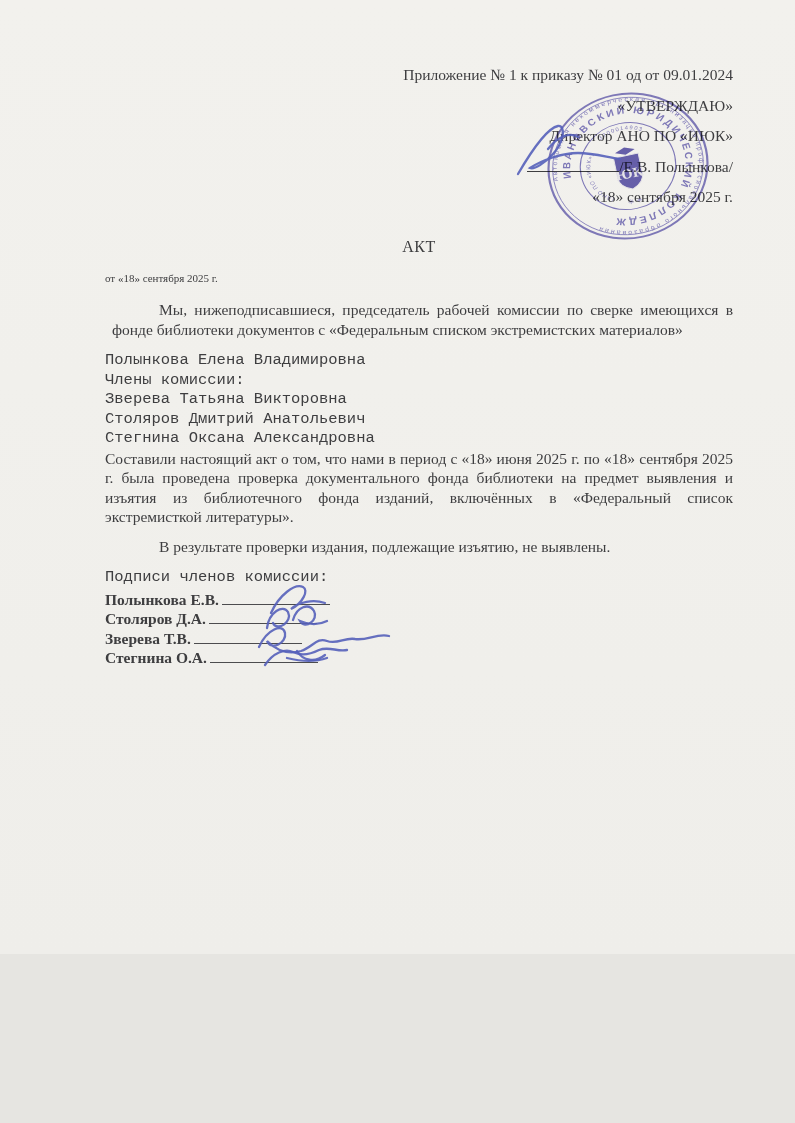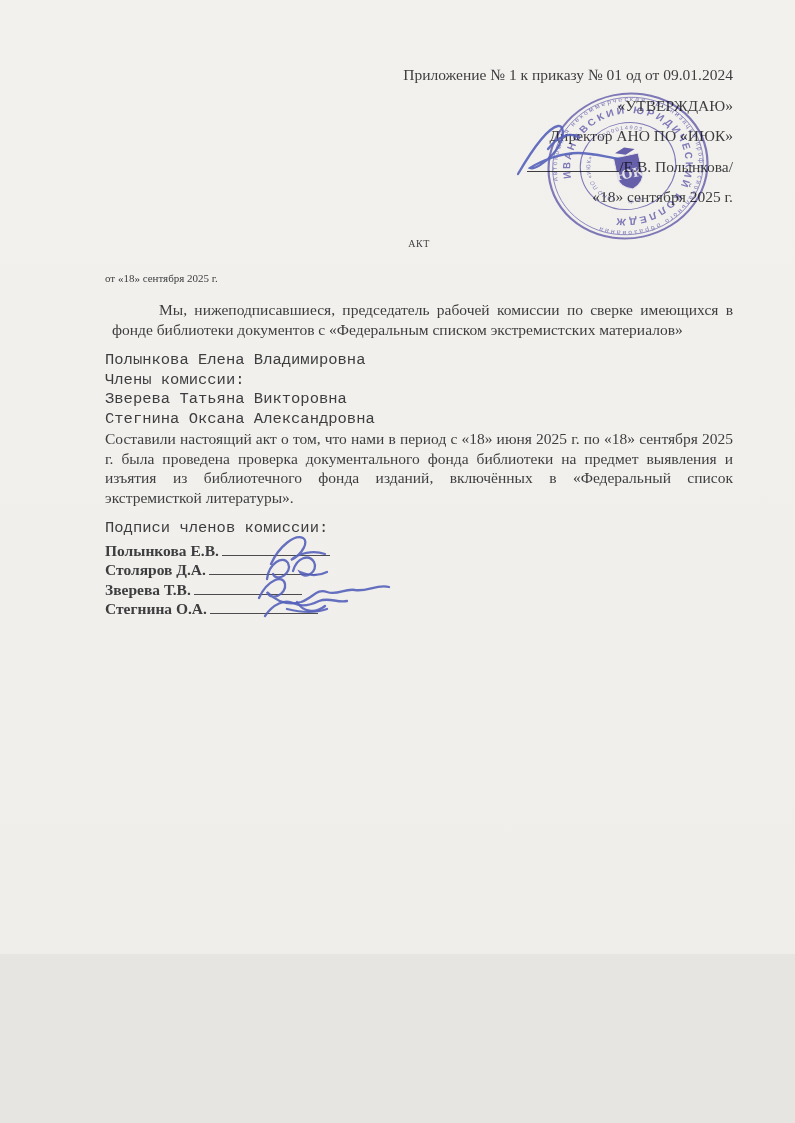--- a/index.html
+++ b/index.html
@@ -43,21 +43,21 @@
   .seal .ring-txt{fill:var(--ink);font-family:"Liberation Sans","DejaVu Sans",sans-serif;}
   .seal .shield{fill:var(--ink-dark);stroke:#efeef8;stroke-width:1.2;}
   .seal .mono{fill:#efeef8;font-family:"Liberation Serif",serif;font-weight:bold;}
   .seal .book{fill:var(--ink-dark);}
   
   .ink path{fill:none;stroke:var(--sig);stroke-width:2.3;stroke-linecap:round;opacity:.9;}
   .dir-ink{position:absolute;left:508px;top:116px;width:130px;height:76px;z-index:3;}
   
   .title{
     position:absolute;top:238px;left:105px;width:628px;
-    text-align:center;font-size:10px;letter-spacing:.5px;
+    text-align:center;font-size:16px;letter-spacing:.5px;
   }
   .dateline{position:absolute;top:272px;left:105px;font-size:11px;}
   .bodyblock{
     position:absolute;top:300px;left:105px;width:628px;
     font-size:15.5px;line-height:19.5px;
   }
   .para{text-align:justify;}
   .ind{text-indent:47px;margin-left:7px;}
   .gap12{margin-top:12px;font-family:Liberation Mono, monospace;}
   .gap10{margin-top:10px;}
@@ -121,25 +121,27 @@
   <div class="title">АКТ</div>
   <div class="dateline">от «18» сентября 2025 г.</div>
 
   <div class="bodyblock">
     <p class="para ind">Мы, нижеподписавшиеся, председатель рабочей комиссии по сверке имеющихся в фонде библиотеки документов с «Федеральным списком экстремистских материалов»</p>
 
     <div class="names gap12">
       <div>Полынкова Елена Владимировна</div>
       <div>Члены комиссии:</div>
       <div>Зверева Татьяна Викторовна</div>
+      <div>Столяров Дмитрий Анатольевич</div>
       <div>Стегнина Оксана Александровна</div>
     </div>
 
     <p class="para">Составили настоящий акт о том, что нами в период с «18» июня 2025 г. по «18» сентября 2025 г. была проведена проверка документального фонда библиотеки на предмет выявления и изъятия из библиотечного фонда изданий, включённых в «Федеральный список экстремисткой литературы».</p>
 
+    <p class="para ind gap10">В результате проверки издания, подлежащие изъятию, не выявлены.</p>
 
     <div class="gap12">Подписи членов комиссии:</div>
 
     <div class="sigrows">
       <div class="sigrow">
         <span>Полынкова Е.В.</span><span class="sig-line"></span>
         <svg class="sig-ink ink" viewBox="0 0 150 46">
           <path d="M 16,36 C 24,18 40,6 48,10 C 54,13 48,26 36,32 C 44,25 58,22 70,26"></path>
         </svg>
       </div>

